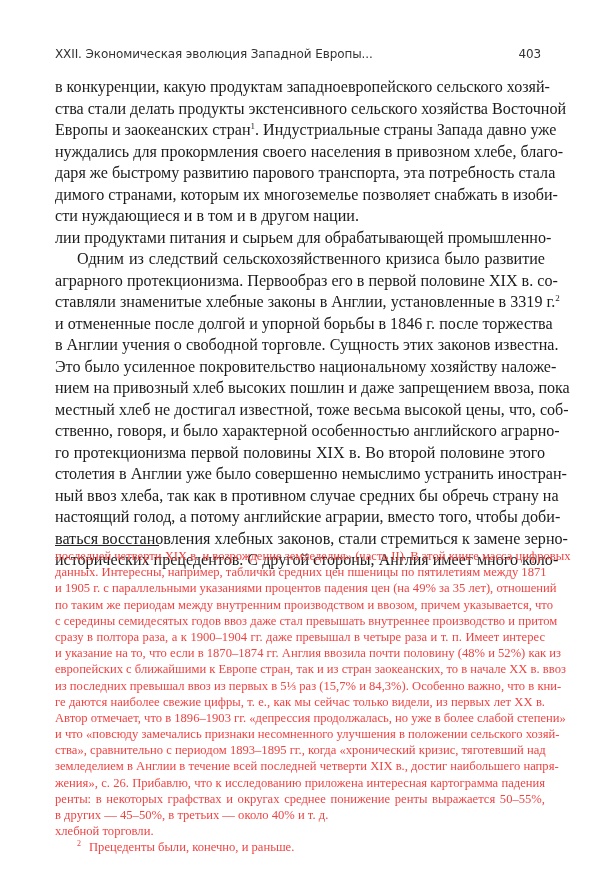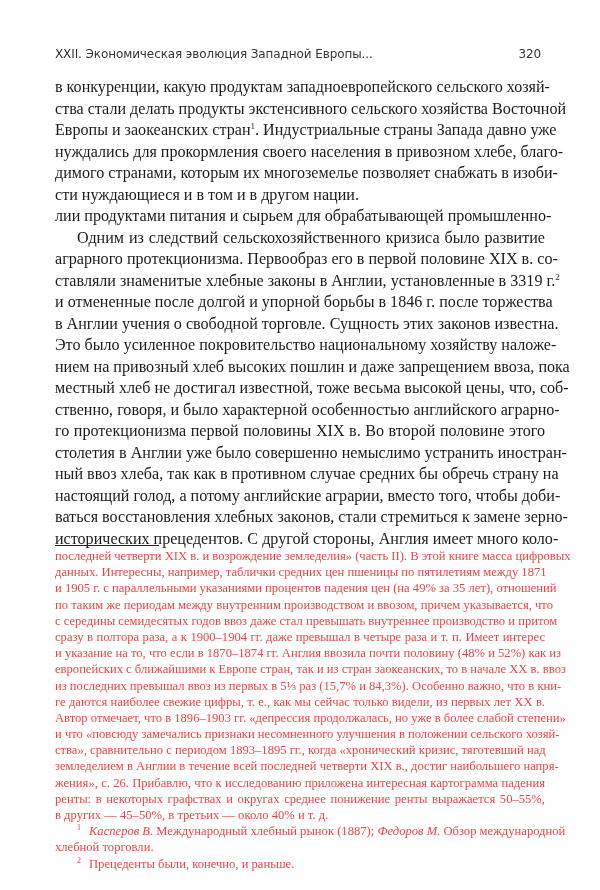--- a/index.html
+++ b/index.html
@@ -31,28 +31,29 @@
   .fnmark { font-size: 8px; vertical-align: 5px; line-height: 0; margin-right: 8px; }
   i { font-style: italic; }
 </style>
 </head>
 <body>
 
 <div class="page">
 
   <div class="running-head">
     <span class="title">XXII. Экономическая эволюция Западной Европы...</span>
-    <span class="pagenum">320</span>
+    <span class="pagenum">403</span>
   </div>
 
   <div class="body-text">
     <span class="line">в конкуренции, какую продуктам западноевропейского сельского хозяй-</span>
     <span class="line">ства стали делать продукты экстенсивного сельского хозяйства Восточной</span>
     <span class="line"><span>Европы и заокеанских стран</span><sup>1</sup><span>. Индустриальные страны Запада давно уже</span></span>
     <span class="line">нуждались для прокормления своего населения в привозном хлебе, благо-</span>
+    <span class="line">даря же быстрому развитию парового транспорта, эта потребность стала</span>
     <span class="line">димого странами, которым их многоземелье позволяет снабжать в изоби-</span>
     <span class="line last">сти нуждающиеся и в том и в другом нации.</span>
     <span class="line">лии продуктами питания и сырьем для обрабатывающей промышленно-</span>
     <span class="line indent">Одним из следствий сельскохозяйственного кризиса было развитие</span>
     <span class="line">аграрного протекционизма. Первообраз его в первой половине XIX в. со-</span>
     <span class="line"><span>ставляли знаменитые хлебные законы в Англии, установленные в 3319 г.</span><sup>2</sup></span>
     <span class="line">и отмененные после долгой и упорной борьбы в 1846 г. после торжества</span>
     <span class="line">в Англии учения о свободной торговле. Сущность этих законов известна.</span>
     <span class="line">Это было усиленное покровительство национальному хозяйству наложе-</span>
     <span class="line">нием на привозный хлеб высоких пошлин и даже запрещением ввоза, пока</span>
@@ -80,18 +81,17 @@
     <span class="fline">из последних превышал ввоз из первых в 5⅓ раз (15,7% и 84,3%). Особенно важно, что в кни-</span>
     <span class="fline">ге даются наиболее свежие цифры, т. е., как мы сейчас только видели, из первых лет XX в.</span>
     <span class="fline">Автор отмечает, что в 1896–1903 гг. «депрессия продолжалась, но уже в более слабой степени»</span>
     <span class="fline">и что «повсюду замечались признаки несомненного улучшения в положении сельского хозяй-</span>
     <span class="fline">ства», сравнительно с периодом 1893–1895 гг., когда «хронический кризис, тяготевший над</span>
     <span class="fline">земледелием в Англии в течение всей последней четверти XIX в., достиг наибольшего напря-</span>
     <span class="fline">жения», с. 26. Прибавлю, что к исследованию приложена интересная картограмма падения</span>
     <span class="fline">ренты: в некоторых графствах и округах среднее понижение ренты выражается 50–55%,</span>
     <span class="fline last">в других — 45–50%, в третьих — около 40% и т. д.</span>
 
-    <span class="fline indent"><span class="fnmark">1</span><i>Касперов В.</i><span> Международный хлебный рынок (1887); </span><i>Федоров М.</i><span> Обзор международной</span></span>
     <span class="fline last">хлебной торговли.</span>
     <span class="fline last indent"><span class="fnmark">2</span><span>Прецеденты были, конечно, и раньше.</span></span>
   </div>
 
 </div>
 
 </body></html>

